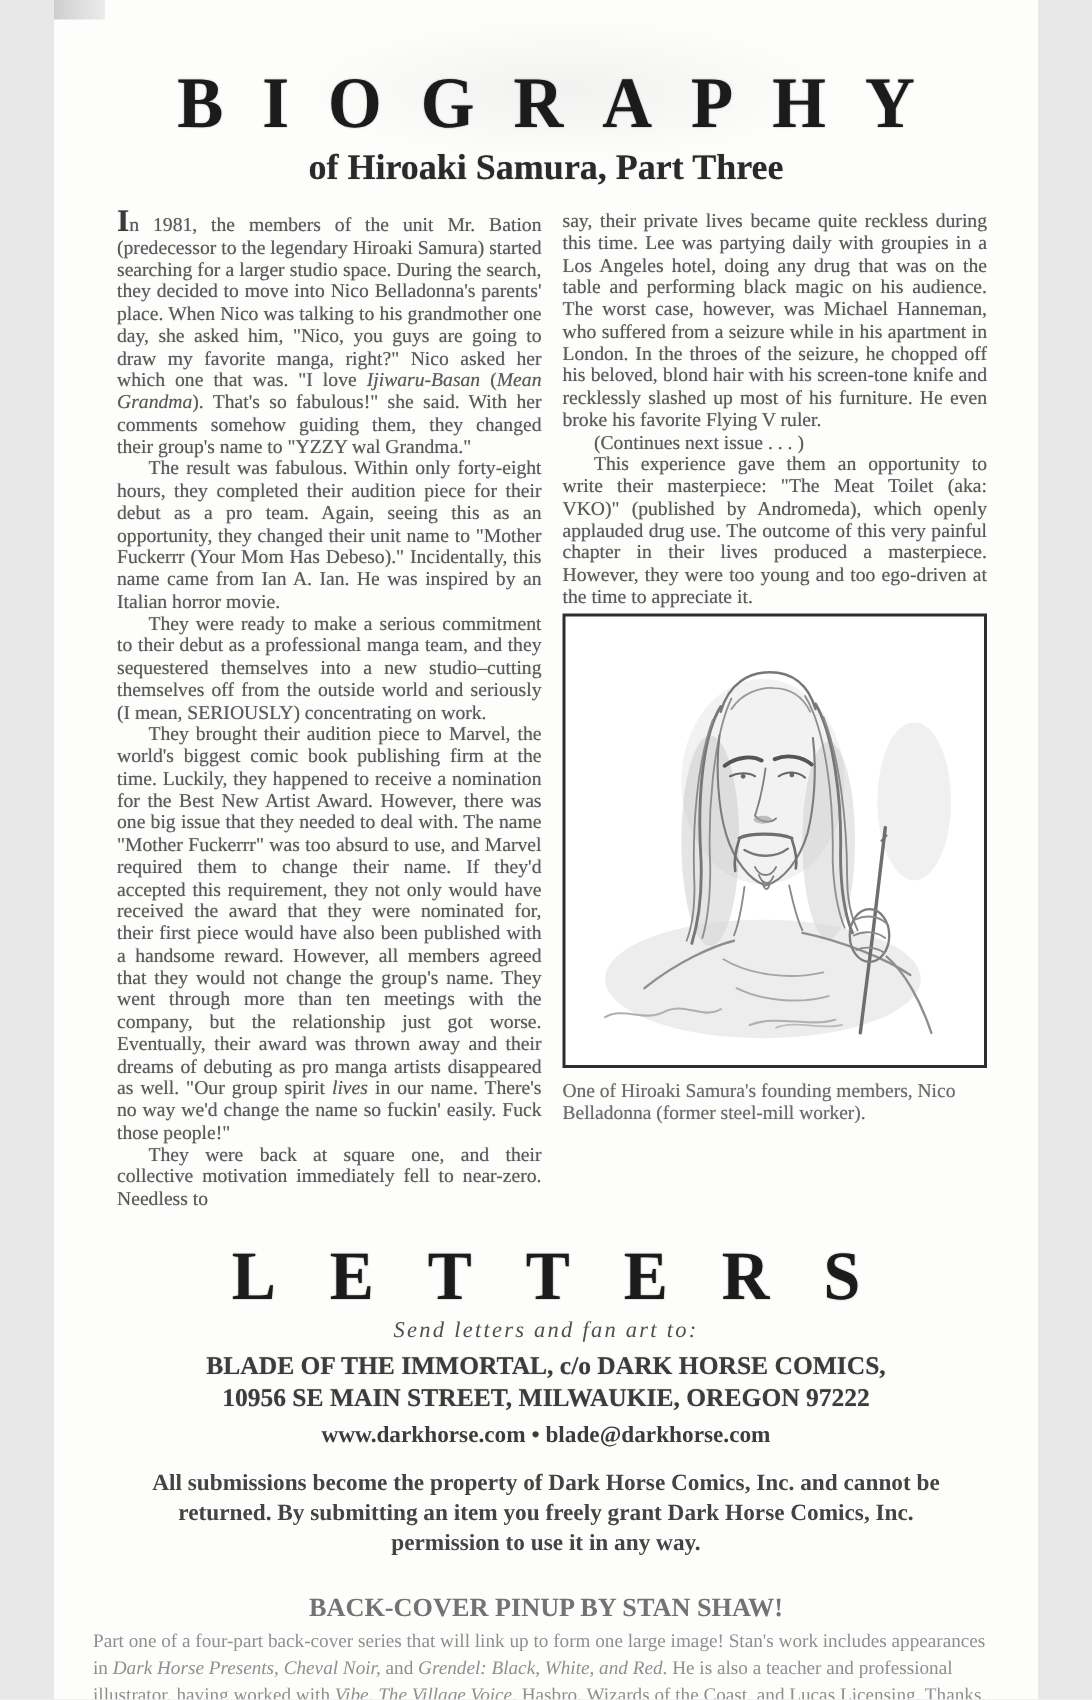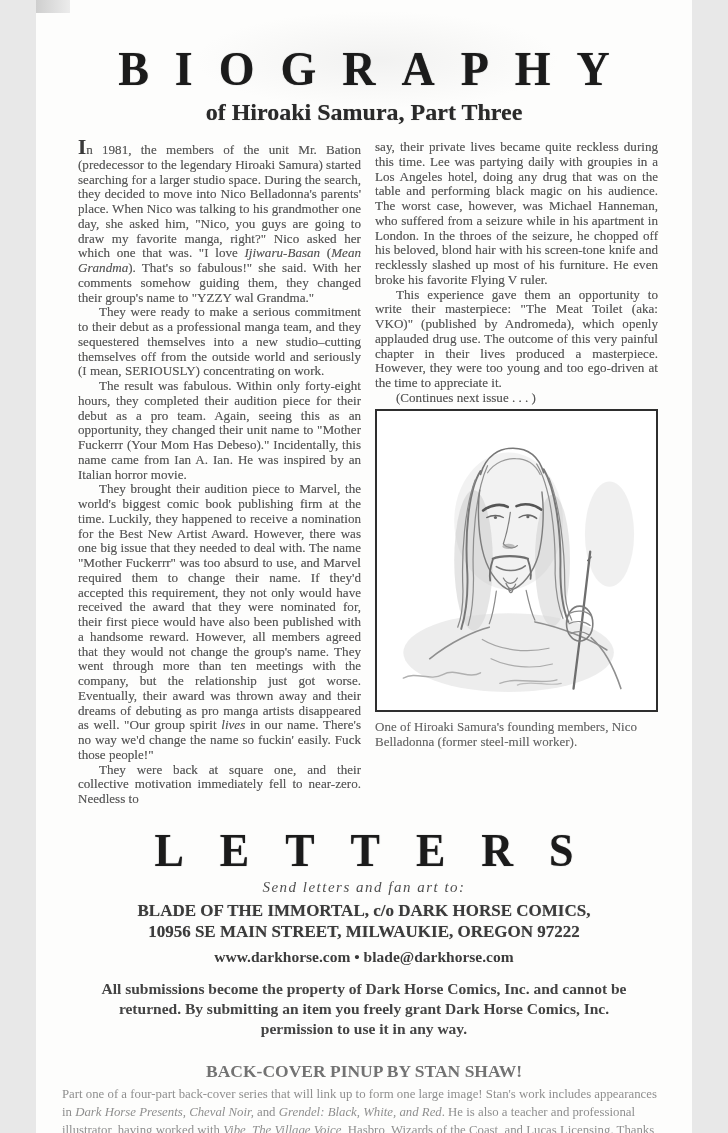--- a/index.html
+++ b/index.html
@@ -102,30 +102,30 @@
   <div class="corner-smudge"></div>
 
   <div class="header">
     <div class="big-title">BIOGRAPHY</div>
     <div class="subtitle">of Hiroaki Samura, Part Three</div>
   </div>
 
   <div class="columns">
     <div class="col">
       <p class="lead"><span>In 1981, the members of the unit Mr. Bation (predecessor to the legendary Hiroaki Samura) started searching for a larger studio space. During the search, they decided to move into Nico Belladonna's parents' place. When Nico was talking to his grandmother one day, she asked him, "Nico, you guys are going to draw my favorite manga, right?" Nico asked her which one that was. "I love </span><i>Ijiwaru-Basan</i><span> (</span><i>Mean Grandma</i><span>). That's so fabulous!" she said. With her comments somehow guiding them, they changed their group's name to "YZZY wal Grandma."</span></p>
+      <p class="indent"><span>The result was fabulous. Within only forty-eight hours, they completed their audition piece for their debut as a pro team. Again, seeing this as an opportunity, they changed their unit name to "Mother Fuckerrr (Your Mom Has Debeso)." Incidentally, this name came from Ian A. Ian. He was inspired by an Italian horror movie.</span></p>
       <p class="indent"><span>They were ready to make a serious commitment to their debut as a professional manga team, and they sequestered themselves into a new studio–cutting themselves off from the outside world and seriously (I mean, SERIOUSLY) concentrating on work.</span></p>
-      <p class="indent"><span>The result was fabulous. Within only forty-eight hours, they completed their audition piece for their debut as a pro team. Again, seeing this as an opportunity, they changed their unit name to "Mother Fuckerrr (Your Mom Has Debeso)." Incidentally, this name came from Ian A. Ian. He was inspired by an Italian horror movie.</span></p>
       <p class="indent"><span>They brought their audition piece to Marvel, the world's biggest comic book publishing firm at the time. Luckily, they happened to receive a nomination for the Best New Artist Award. However, there was one big issue that they needed to deal with. The name "Mother Fuckerrr" was too absurd to use, and Marvel required them to change their name. If they'd accepted this requirement, they not only would have received the award that they were nominated for, their first piece would have also been published with a handsome reward. However, all members agreed that they would not change the group's name. They went through more than ten meetings with the company, but the relationship just got worse. Eventually, their award was thrown away and their dreams of debuting as pro manga artists disappeared as well. "Our group spirit </span><i>lives</i><span> in our name. There's no way we'd change the name so fuckin' easily. Fuck those people!"</span></p>
       <p class="indent"><span>They were back at square one, and their collective motivation immediately fell to near-zero. Needless to</span></p>
     </div>
 
     <div class="col">
       <p><span>say, their private lives became quite reckless during this time. Lee was partying daily with groupies in a Los Angeles hotel, doing any drug that was on the table and performing black magic on his audience. The worst case, however, was Michael Hanneman, who suffered from a seizure while in his apartment in London. In the throes of the seizure, he chopped off his beloved, blond hair with his screen-tone knife and recklessly slashed up most of his furniture. He even broke his favorite Flying V ruler.</span></p>
+      <p class="indent continues"><span>(Continues next issue . . . )</span></p>
       <p class="indent"><span>This experience gave them an opportunity to write their masterpiece: "The Meat Toilet (aka: VKO)" (published by Andromeda), which openly applauded drug use. The outcome of this very painful chapter in their lives produced a masterpiece. However, they were too young and too ego-driven at the time to appreciate it.</span></p>
-      <p class="indent continues"><span>(Continues next issue . . . )</span></p>
 
       <div class="figure">
 
         <svg viewBox="0 0 318 300">
           <g fill="none" stroke="#8a8a8a" stroke-width="1.4" stroke-linecap="round">
 
             <ellipse cx="150" cy="105" rx="62" ry="78" fill="#d9d9d9" opacity=".35" stroke="none"></ellipse>
             <ellipse cx="110" cy="150" rx="22" ry="80" fill="#bfbfbf" opacity=".4" stroke="none"></ellipse>
             <ellipse cx="200" cy="150" rx="20" ry="75" fill="#c4c4c4" opacity=".4" stroke="none"></ellipse>
             <ellipse cx="150" cy="255" rx="120" ry="45" fill="#d6d6d6" opacity=".45" stroke="none"></ellipse>

